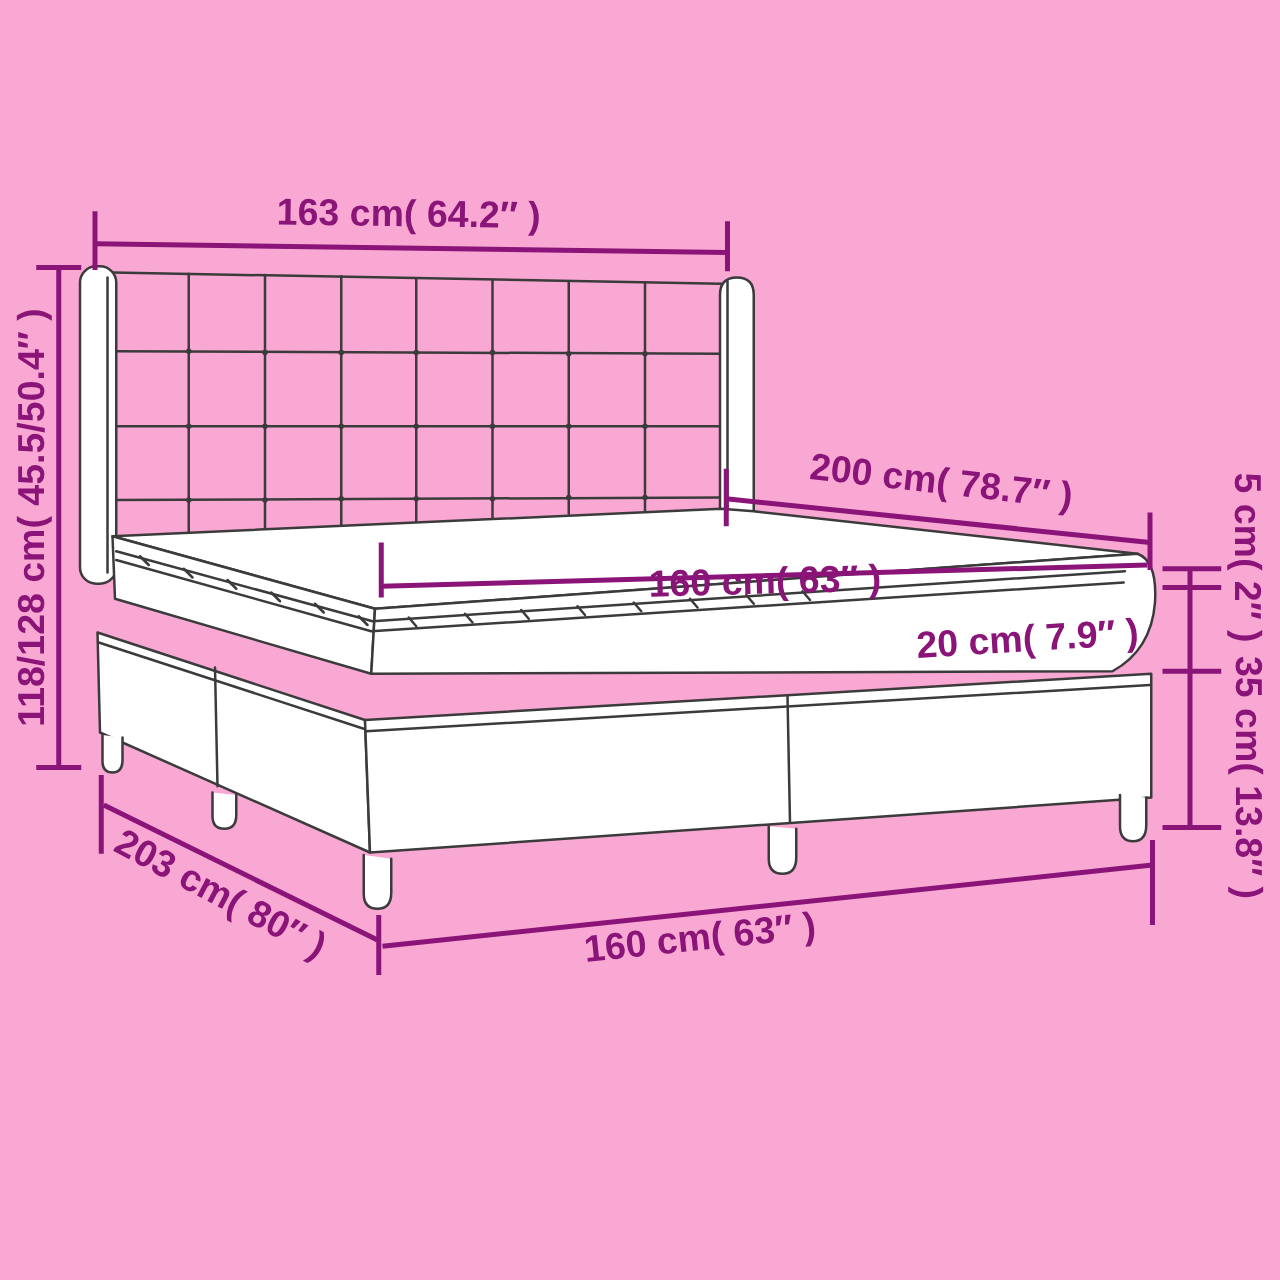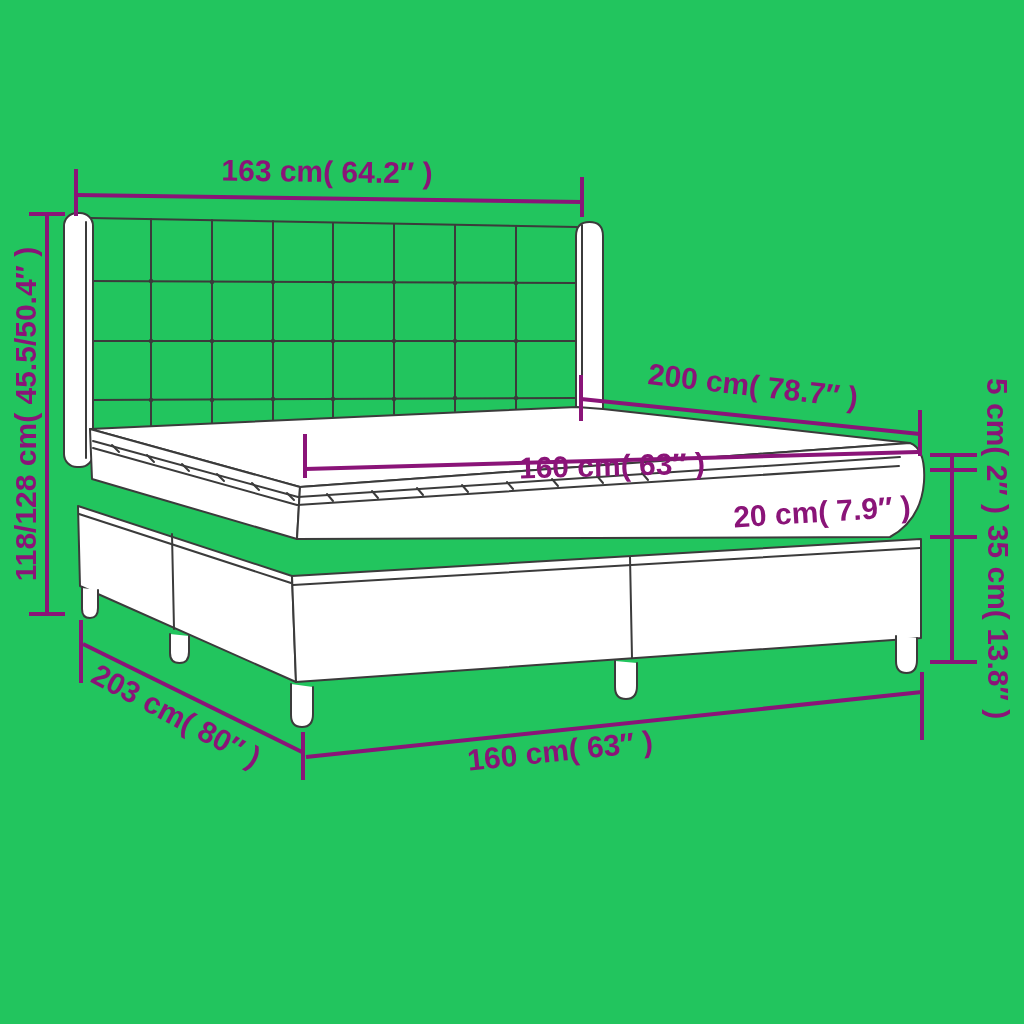--- a/index.html
+++ b/index.html
@@ -1,17 +1,17 @@
 <!DOCTYPE html>
 <html><head>
 <meta charset="utf-8">
 <style>
   html,body{margin:0;padding:0;background:#ffffff;}
   #canvas{
-    position:relative;width:1024px;height:1024px;background:#22c55e;overflow:hidden;
+    position:relative;width:1024px;height:1024px;background:#f9a8d4;overflow:hidden;
     font-family:"Liberation Sans", sans-serif;
   }
   #canvas svg{position:absolute;left:0;top:0;}
   .lbl{
     position:absolute;
     color:#8A1478;
     font-weight:bold;
     font-size:30px;
     letter-spacing:0px;
     white-space:nowrap;

